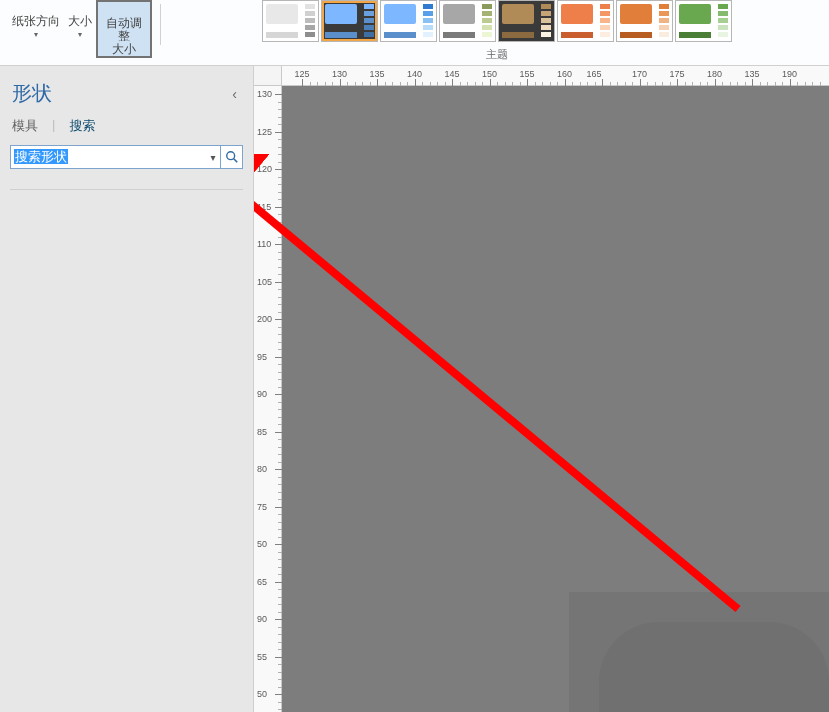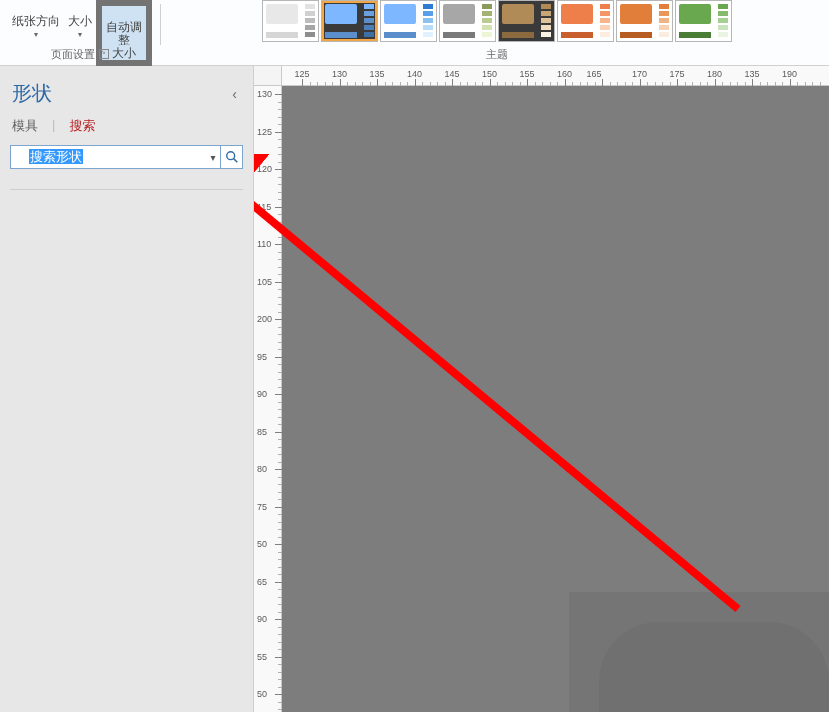--- a/index.html
+++ b/index.html
@@ -3,21 +3,21 @@
 <meta charset="utf-8">
 <style>
   * { box-sizing: border-box; margin: 0; padding: 0; font-family: "Microsoft YaHei", "Segoe UI", sans-serif; }
   body { width: 829px; height: 712px; overflow: hidden; background: #fff; position: relative; }
 
   
   .ribbon { display: flex; align-items: flex-start; height: 66px; background: #fcfdfe; border-bottom: 1px solid #d0d0d0; }
   .ribbon-group { display: flex; flex-direction: column; align-items: center; }
   .ribbon-group .buttons { display: flex; height: 44px; align-items: flex-start; }
   .ribbon-btn { font-size: 12px; color: #444; text-align: center; padding: 2px 4px 0 4px; line-height: 13px; white-space: pre-line; cursor: default; }
-  .ribbon-btn.active { background: #cfe2f3; border: 6px solid #737373; }
+  .ribbon-btn.active { background: #cfe2f3; border: 2px solid #737373; }
   .group-label { font-size: 11px; color: #666; width: 100%; text-align: center; padding: 2px 0 2px 0; height: 20px; display: flex; align-items: center; justify-content: center; }
   .group-sep { width: 1px; background: #d0d0d0; margin: 4px 4px 20px 4px; align-self: stretch; }
   .group-label .launcher { margin-left: 4px; width: 10px; height: 10px; border: 1px solid #888; position: relative; }
   .group-label .launcher::after { content: "↘"; font-size: 7px; position: absolute; left: 0; top: -2px; color: #888; }
 
   
   .theme-gallery { display: flex; align-items: flex-start; padding-top: 0; gap: 2px; overflow: hidden; }
   .theme-swatch { width: 57px; height: 42px; border: 1px solid #b6b6b6; background: #fff; position: relative; flex-shrink: 0; }
   .theme-swatch.dark { background: #3a3a3a; }
   .theme-swatch .chip { position: absolute; }
@@ -30,21 +30,21 @@
 
   
   .main { display: flex; height: calc(712px - 66px); }
   .sidebar { width: 254px; background: #e7e7e8; border-right: 1px solid #cfcfd1; display: flex; flex-direction: column; }
   .sidebar-header { display: flex; align-items: center; justify-content: space-between; padding: 14px 12px 6px 12px; }
   .sidebar-title { font-size: 20px; color: #2f6aa6; font-weight: 400; }
   .collapse-caret { color: #6a6a6a; font-size: 14px; padding: 2px 4px; cursor: default; }
   .sidebar-tabs { display: flex; gap: 14px; padding: 4px 12px 10px 12px; font-size: 13px; }
   .sidebar-tabs .tab { color: #606060; cursor: default; }
   .sidebar-tabs .sep { color: #bcbcbc; }
-  .sidebar-tabs .tab.active { color: #b91c1c; }
+  .sidebar-tabs .tab.active { color: #0c4a6e; }
 
   .search-row { display: flex; margin: 0 10px 12px 10px; }
   .search-box { flex: 1; display: flex; align-items: center; border: 1px solid #7da4cf; background: #fff; height: 24px; }
   .search-input { flex: 1; border: none; outline: none; font-size: 13px; padding: 0 4px; background: transparent; }
   .search-input::selection { background: #3399ff; color:#fff; }
   .search-sel { background:#3399ff; color:#fff; padding:0 1px; }
   .search-dd { width: 14px; text-align: center; color: #555; font-size: 10px; cursor: default; }
   .search-btn { width: 22px; height: 24px; border: 1px solid #7da4cf; border-left: none; background: #fff; display: flex; align-items: center; justify-content: center; cursor: default; }
   .sidebar hr { border: none; border-top: 1px solid #cfcfcf; margin: 8px 10px; }
 
@@ -81,24 +81,20 @@
       </div>
       <div class="ribbon-btn">
         <span>大小</span>
         <div style="font-size:8px;color:#666;">▾</div>
       </div>
       <div class="ribbon-btn active" style="width:56px;">
         <span>自动调整
 大小</span>
       </div>
     </div>
-    <div class="group-label">
-      <span>页面设置</span>
-      <span class="launcher"></span>
-    </div>
   </div>
   <div class="group-sep"></div>
 
   <div class="ribbon-group" style="flex:1; min-width:0;">
     <div class="theme-gallery" id="theme-gallery" style="height:44px;">
         <div class="theme-swatch" style="background: rgb(255, 255, 255);">
           <div class="chip big" style="background: rgb(232, 232, 232);"></div>
           <div class="chip bar" style="background: rgb(214, 214, 214);"></div>
           <div class="chip dots">
             <div class="dot" style="background: rgb(226, 226, 226);"></div>
@@ -198,21 +194,21 @@
       <div class="sidebar-title">形状</div>
       <div class="collapse-caret">‹</div>
     </div>
     <div class="sidebar-tabs">
       <span class="tab">模具</span>
       <span class="sep">|</span>
       <span class="tab active">搜索</span>
     </div>
     <div class="search-row">
       <div class="search-box">
-        <span class="search-input" style="padding-left:18px;">
+        <span class="search-input" style="padding-left:3px;">
           <span class="search-sel">搜索形状</span>
         </span>
         <span class="search-dd">▾</span>
       </div>
       <div class="search-btn">
         <svg width="14" height="14" viewBox="0 0 16 16">
           <circle cx="6.5" cy="6.5" r="4.5" fill="none" stroke="#2f6aa6" stroke-width="1.6"></circle>
           <line x1="10" y1="10" x2="14" y2="14" stroke="#2f6aa6" stroke-width="1.8"></line>
         </svg>
       </div>

